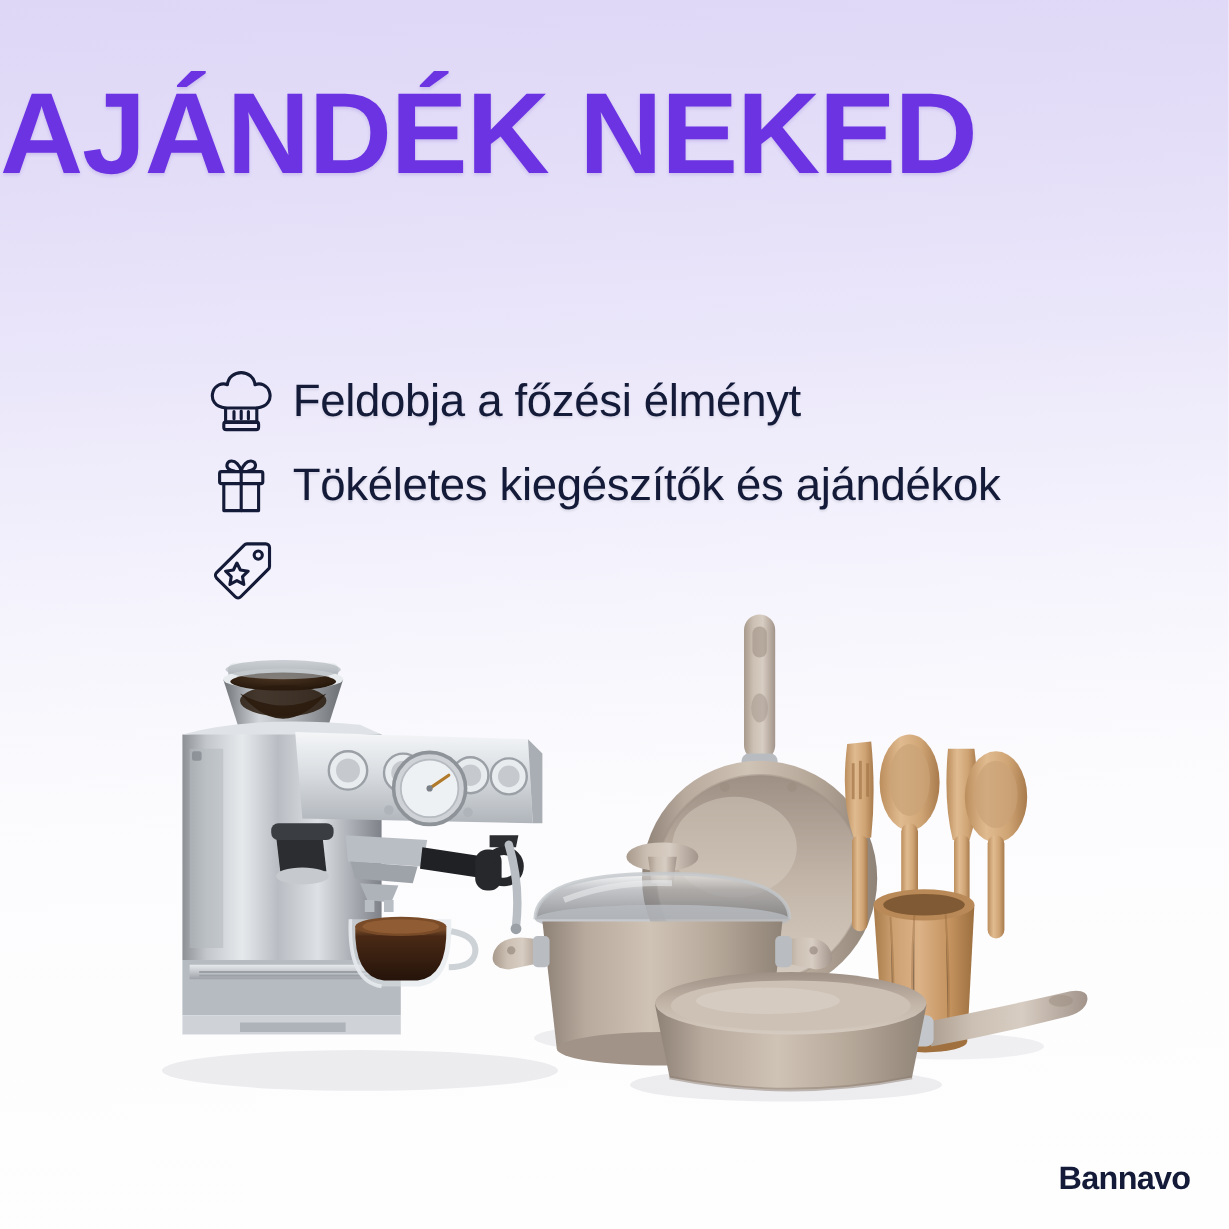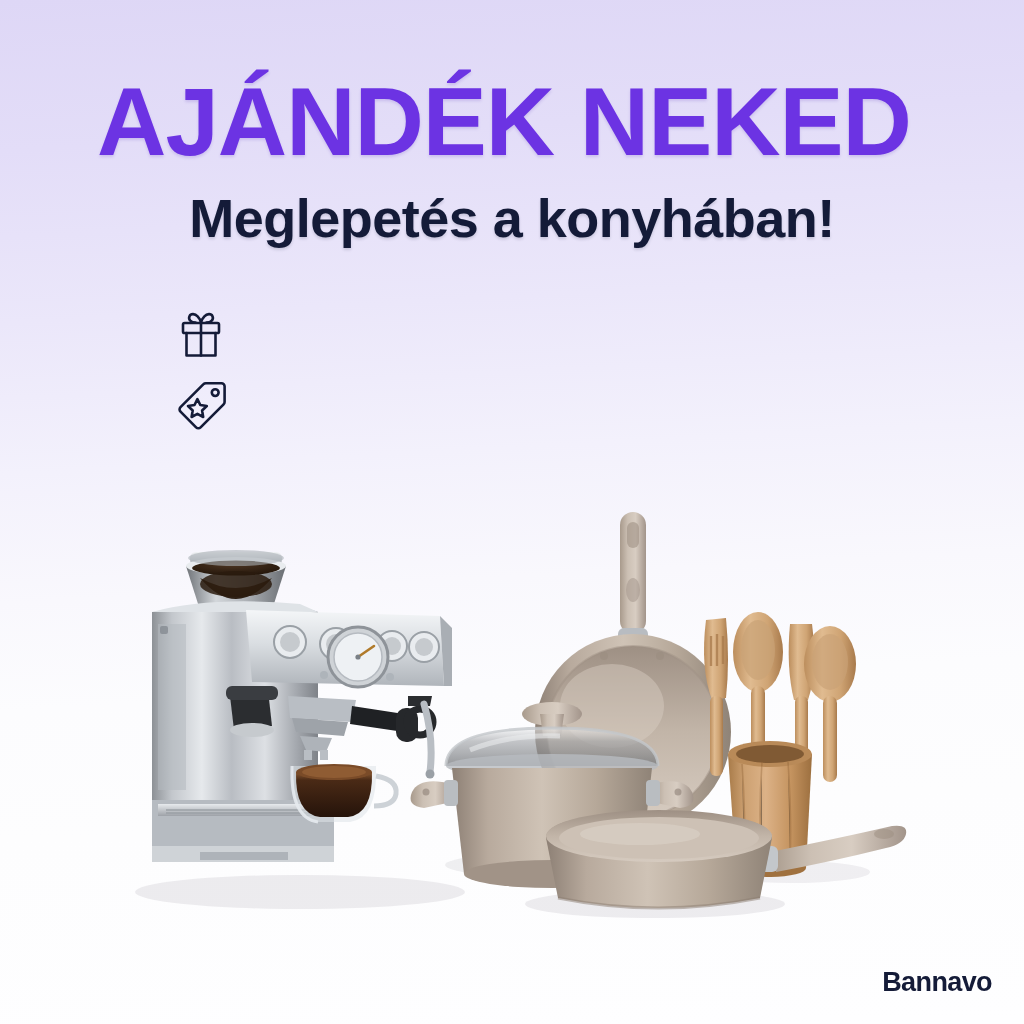--- a/index.html
+++ b/index.html
@@ -7,21 +7,21 @@
     width:1024px;height:1024px;overflow:hidden;
     font-family:"Liberation Sans", sans-serif;
     background:#ffffff;
   }
   #banner{
     position:relative;width:1024px;height:1024px;overflow:hidden;
     background:linear-gradient(177deg,#ded7f6 0%, #e3ddf8 14%, #ebe7fa 30%, #f3f1fc 44%, #f9f8fd 56%, #fcfcfe 66%, #fdfdfe 78%, #fefeff 100%);
   }
   
   #headline{
-    position:absolute;left:0;top:74px;width:1008px;text-align:center;
+    position:absolute;left:0;top:64px;width:1008px;
     font-size:96px;font-weight:bold;letter-spacing:-1px;line-height:1;
     color:#6c33e3;
     text-shadow:0 2px 3px rgba(90,50,190,.18);
     white-space:nowrap;
   }
   #subhead{
     position:absolute;left:0;top:190px;width:1024px;text-align:center;
     font-size:54px;font-weight:bold;line-height:1.05;
     color:#141b38;letter-spacing:-.5px;
     text-shadow:0 2px 3px rgba(20,27,56,.15);
@@ -43,37 +43,50 @@
     position:absolute;right:32px;bottom:26px;
     font-size:27px;font-weight:bold;color:#141b38;letter-spacing:-.6px;
   }
 </style>
 </head>
 <body>
 
 <div id="banner">
 
   <div id="headline">AJÁNDÉK NEKED</div>
-  <div id="subhead">Meglepetés a konyhában!</div>
 
   <div id="features">
 
+    <div class="feat">
+      <span class="ic">
+        <svg viewBox="0 0 58 54" width="58" height="54">
+          <g fill="none" stroke="#141b38" stroke-width="2.6" stroke-linecap="round" stroke-linejoin="round">
+            <path d="M16 32 C7 31 3.5 25 5.5 18.5 C7.2 13 13 10.6 17.5 12.6 C18.2 6.2 23.4 2.5 29 2.5 C34.6 2.5 39.8 6.2 40.5 12.6 C45 10.6 50.8 13 52.5 18.5 C54.5 25 51 31 42 32 Z"></path>
+            <path d="M16 32 L16 44 L42 44 L42 32"></path>
+            <rect x="14.5" y="43.5" width="29" height="6.5" rx="2"></rect>
+            <path d="M23 35 L23 41 M29 34.5 L29 41 M35 35 L35 41"></path>
+          </g>
+        </svg>
+      </span>
+      <span class="tx">Feldobja a főzési élményt</span>
+    </div>
 
     <div class="feat">
       <span class="ic">
         <svg viewBox="0 0 58 54" width="58" height="54">
           <g fill="none" stroke="#141b38" stroke-width="2.6" stroke-linecap="round" stroke-linejoin="round">
             <path d="M23.5 14.5 C19 14.5 16 11.5 17.5 8.2 C18.8 5.3 23 5.6 25.6 8.4 C27.3 10.2 28.6 12.4 29 14.5"></path>
             <path d="M34.5 14.5 C39 14.5 42 11.5 40.5 8.2 C39.2 5.3 35 5.6 32.4 8.4 C30.7 10.2 29.4 12.4 29 14.5"></path>
             <rect x="11" y="15" width="36" height="10" rx="1.6"></rect>
             <path d="M14.5 25 L14.5 47.5 L43.5 47.5 L43.5 25"></path>
             <path d="M29 15 L29 47.5"></path>
           </g>
         </svg>
       </span>
+      <span class="tx">Tökéletes kiegészítők és ajándékok</span>
     </div>
 
     <div class="feat">
       <span class="ic">
         <svg viewBox="0 0 58 54" width="58" height="54">
           <g fill="none" stroke="#141b38" stroke-width="2.6" stroke-linecap="round" stroke-linejoin="round">
             <path d="M33.8 5.2 L49.5 5.2 C51.2 5.2 52.6 6.6 52.6 8.3 L52.6 24 C52.6 24.9 52.25 25.7 51.6 26.3 L28.6 49.3 C27.35 50.55 25.35 50.55 24.1 49.3 L8.5 33.7 C7.25 32.45 7.25 30.45 8.5 29.2 L31.5 6.2 C32.1 5.55 32.9 5.2 33.8 5.2 Z"></path>
             <circle cx="43.2" cy="14.6" r="3.4"></circle>
             <path d="M25.4 21.2 L28.3 27 L34.8 28 L30.1 32.5 L31.2 39 L25.4 35.9 L19.6 39 L20.7 32.5 L16 28 L22.5 27 Z"></path>
           </g>

